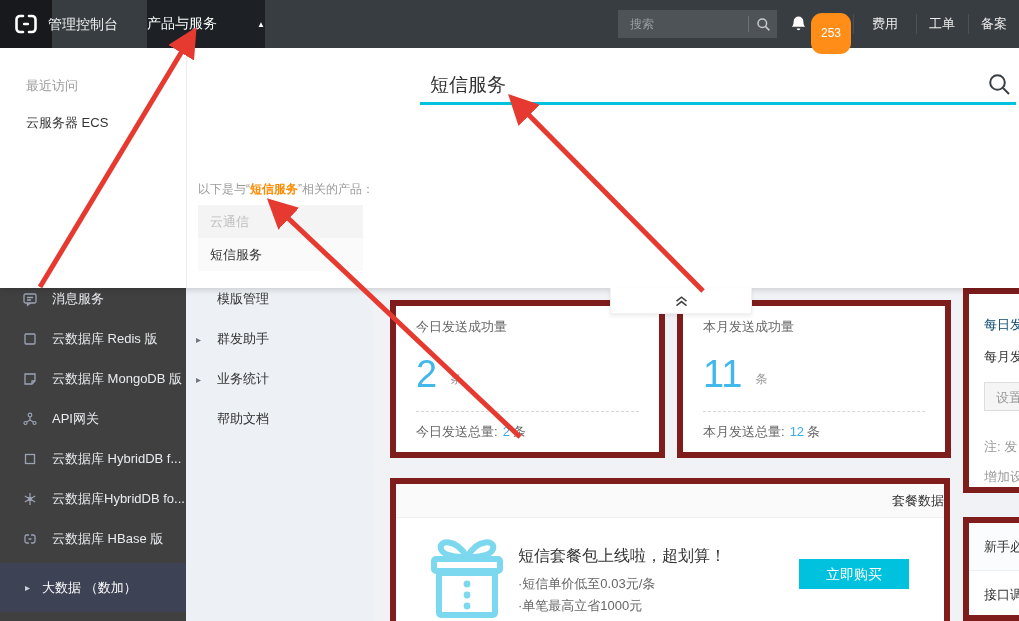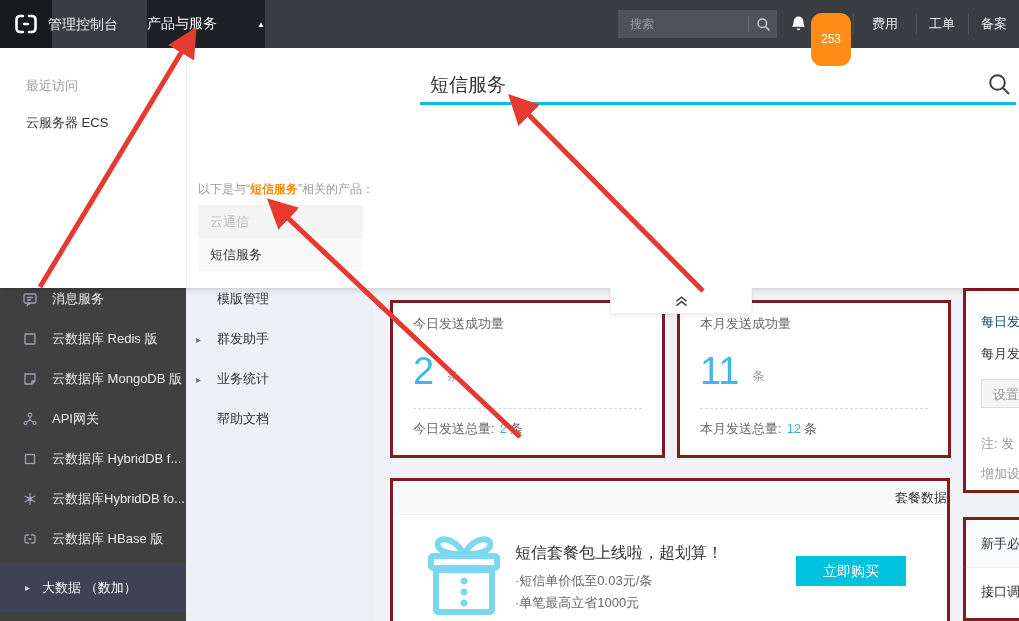--- a/index.html
+++ b/index.html
@@ -11,21 +11,21 @@
   .logo-block{position:absolute;left:0;top:0;width:52px;height:48px;background:#17191d;display:flex;align-items:center;justify-content:center;cursor:pointer;}
   .console-label{position:absolute;left:48px;top:0;width:76px;height:48px;line-height:48px;text-align:left;color:#ededed;font-size:14px;cursor:pointer;}
   .products-tab{position:absolute;left:147px;top:0;width:118px;height:48px;background:#1d2125;color:#fff;font-size:14px;display:flex;align-items:center;justify-content:space-between;gap:10px;cursor:pointer;}
   .caret-up{font-size:8px;color:#fff;}
   .nav-search{position:absolute;left:618px;top:10px;width:159px;height:28px;background:#4e5357;display:flex;align-items:center;}
   .nav-search input{flex:1;min-width:0;background:transparent;border:none;outline:none;color:#cfd3d7;font-size:12px;padding:0 0 0 12px;font-family:inherit;}
   .nav-search input::placeholder{color:#979da2;}
   .nav-search .vdiv{width:1px;height:16px;background:#6a7075;}
   .nav-search .mag{width:28px;display:flex;align-items:center;justify-content:center;cursor:pointer;}
   .nav-bell{position:absolute;left:790px;top:15px;cursor:pointer;}
-  .nav-badge{position:absolute;left:811px;top:13px;height:21px;padding:16px 10px;background:#ff8d17;border-radius:11px;color:#fff;font-size:12px;line-height:21px;cursor:pointer;}
+  .nav-badge{position:absolute;left:811px;top:13px;height:21px;padding:10px 10px;background:#ff8d17;border-radius:11px;color:#fff;font-size:12px;line-height:21px;cursor:pointer;}
   .nav-div{position:absolute;top:14px;width:1px;height:20px;background:#4b5156;}
   .nav-link{position:absolute;top:0;height:40px;line-height:48px;color:#ededed;font-size:13px;text-align:center;cursor:pointer;}
 
   
   .dropdown{position:absolute;left:0;top:48px;width:1019px;height:240px;background:#fff;box-shadow:0 2px 6px rgba(0,0,0,.15);z-index:20;}
   .dd-left{position:absolute;left:0;top:0;width:186px;height:240px;border-right:1px solid #ececec;background:#fff;}
   .dd-recent-label{position:absolute;left:26px;top:29px;font-size:13px;color:#9b9b9b;}
   .dd-recent-item{position:absolute;left:26px;top:66px;font-size:13px;color:#333;cursor:pointer;}
   .dd-search{position:absolute;left:420px;top:22px;width:596px;height:32px;border-bottom:3px solid #00c1de;}
   .dd-search input{position:absolute;left:8px;top:0;width:540px;height:28px;border:none;outline:none;font-size:19px;color:#333;background:transparent;font-family:inherit;}
@@ -50,21 +50,21 @@
 
   
   .sidebar-light{position:absolute;left:186px;top:288px;width:187px;height:333px;background:#edf0f5;}
   .sl-item{position:absolute;left:0;width:187px;height:16px;display:flex;align-items:center;cursor:pointer;}
   .sl-item .ar{width:18px;margin-left:10px;color:#6f7582;font-size:10px;flex:none;}
   .sl-item .sp{width:18px;margin-left:10px;flex:none;}
   .sl-item .lb{margin-left:3px;color:#333;font-size:13px;}
 
   
   .main-bg{position:absolute;left:373px;top:288px;width:646px;height:333px;background:#f1f2f5;}
-  .card{position:absolute;background:#fff;border:3px solid #7f1d1d;box-sizing:border-box;}
+  .card{position:absolute;background:#fff;border:6px solid #7f1d1d;box-sizing:border-box;}
   .card-stat1{left:390px;top:300px;width:275px;height:158px;}
   .card-stat2{left:677px;top:300px;width:274px;height:158px;}
   .stat-title{position:absolute;left:20px;top:12px;font-size:13px;color:#666;}
   .stat-valrow{position:absolute;left:20px;top:48px;display:flex;align-items:flex-end;gap:13px;}
   .stat-value{font-size:38px;font-weight:300;color:#41b8e9;line-height:40px;}
   .stat-unit{font-size:12px;color:#999;padding-bottom:6px;}
   .stat-dash{position:absolute;left:20px;right:20px;top:105px;border-top:1px dashed #d9d9d9;}
   .stat-total{position:absolute;left:20px;top:117px;font-size:13px;color:#666;}
   .stat-total .v{color:#3da9e8;margin:0 3px 0 5px;}
 

